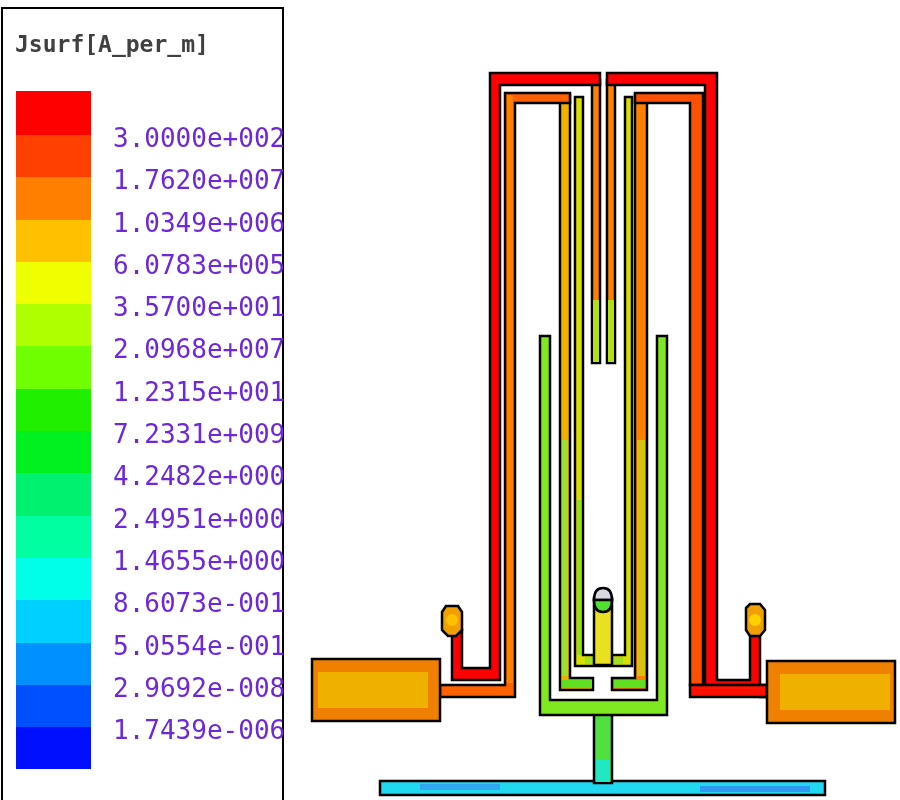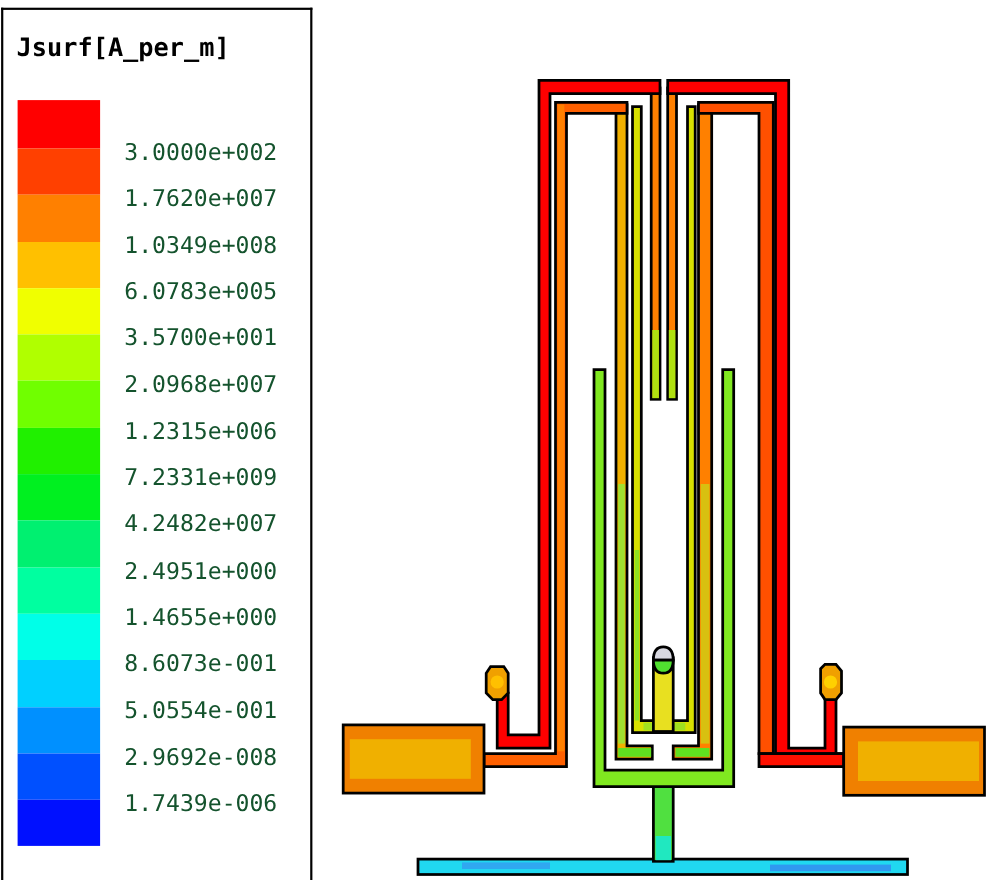--- a/index.html
+++ b/index.html
@@ -3,29 +3,29 @@
 <meta charset="utf-8">
 <style>
   html, body { margin: 0; padding: 0; background: #ffffff; }
   body { width: 900px; height: 800px; position: relative; overflow: hidden; font-family: "DejaVu Sans Mono", "Liberation Mono", monospace; }
   .legend {
     position: absolute; left: 1px; top: 7px; width: 283px; height: 800px;
     border: 2px solid #000; border-bottom: none; background: #fff; box-sizing: border-box;
   }
   .legend-title {
     position: absolute; left: 12px; top: 22px; font-size: 23px; font-weight: bold;
-    color: #000000; letter-spacing: 0px;
+    color: #404040; letter-spacing: 0px;
   }
   .legend-bar {
     position: absolute; left: 13px; top: 82px; width: 75px;
   }
   .legend-swatch { width: 75px; height: 42px; display: block; }
   .legend-labels { position: absolute; left: 110px; top: 108px; }
   .legend-label {
-    height: 42.3px; font-size: 21px; color: #14532d; line-height: 42px; white-space: nowrap;
+    height: 42.3px; font-size: 26px; color: #6d28d9; line-height: 42px; white-space: nowrap;
   }
   .canvas { position: absolute; left: 0; top: 0; }
 </style>
 </head>
 <body>
 
 <div class="legend">
   <div class="legend-title">Jsurf[A_per_m]</div>
   <div class="legend-bar" id="legend-bar">
       <div class="legend-swatch" style="background: rgb(255, 0, 0); height: 44px;"></div>
@@ -41,27 +41,27 @@
       <div class="legend-swatch" style="background: rgb(0, 255, 160); height: 42.3px;"></div>
       <div class="legend-swatch" style="background: rgb(0, 255, 232); height: 42.3px;"></div>
       <div class="legend-swatch" style="background: rgb(0, 208, 255); height: 42.3px;"></div>
       <div class="legend-swatch" style="background: rgb(0, 144, 255); height: 42.3px;"></div>
       <div class="legend-swatch" style="background: rgb(0, 80, 255); height: 42.3px;"></div>
       <div class="legend-swatch" style="background: rgb(0, 16, 255); height: 42.3px;"></div>
     </div>
   <div class="legend-labels" id="legend-labels">
       <div class="legend-label">3.0000e+002</div>
       <div class="legend-label">1.7620e+007</div>
-      <div class="legend-label">1.0349e+008</div>
+      <div class="legend-label">1.0349e+006</div>
       <div class="legend-label">6.0783e+005</div>
       <div class="legend-label">3.5700e+001</div>
       <div class="legend-label">2.0968e+007</div>
-      <div class="legend-label">1.2315e+006</div>
+      <div class="legend-label">1.2315e+001</div>
       <div class="legend-label">7.2331e+009</div>
-      <div class="legend-label">4.2482e+007</div>
+      <div class="legend-label">4.2482e+000</div>
       <div class="legend-label">2.4951e+000</div>
       <div class="legend-label">1.4655e+000</div>
       <div class="legend-label">8.6073e-001</div>
       <div class="legend-label">5.0554e-001</div>
       <div class="legend-label">2.9692e-008</div>
       <div class="legend-label">1.7439e-006</div>
     </div>
 </div>
 
 <svg class="canvas" width="900" height="800" viewBox="0 0 900 800">

